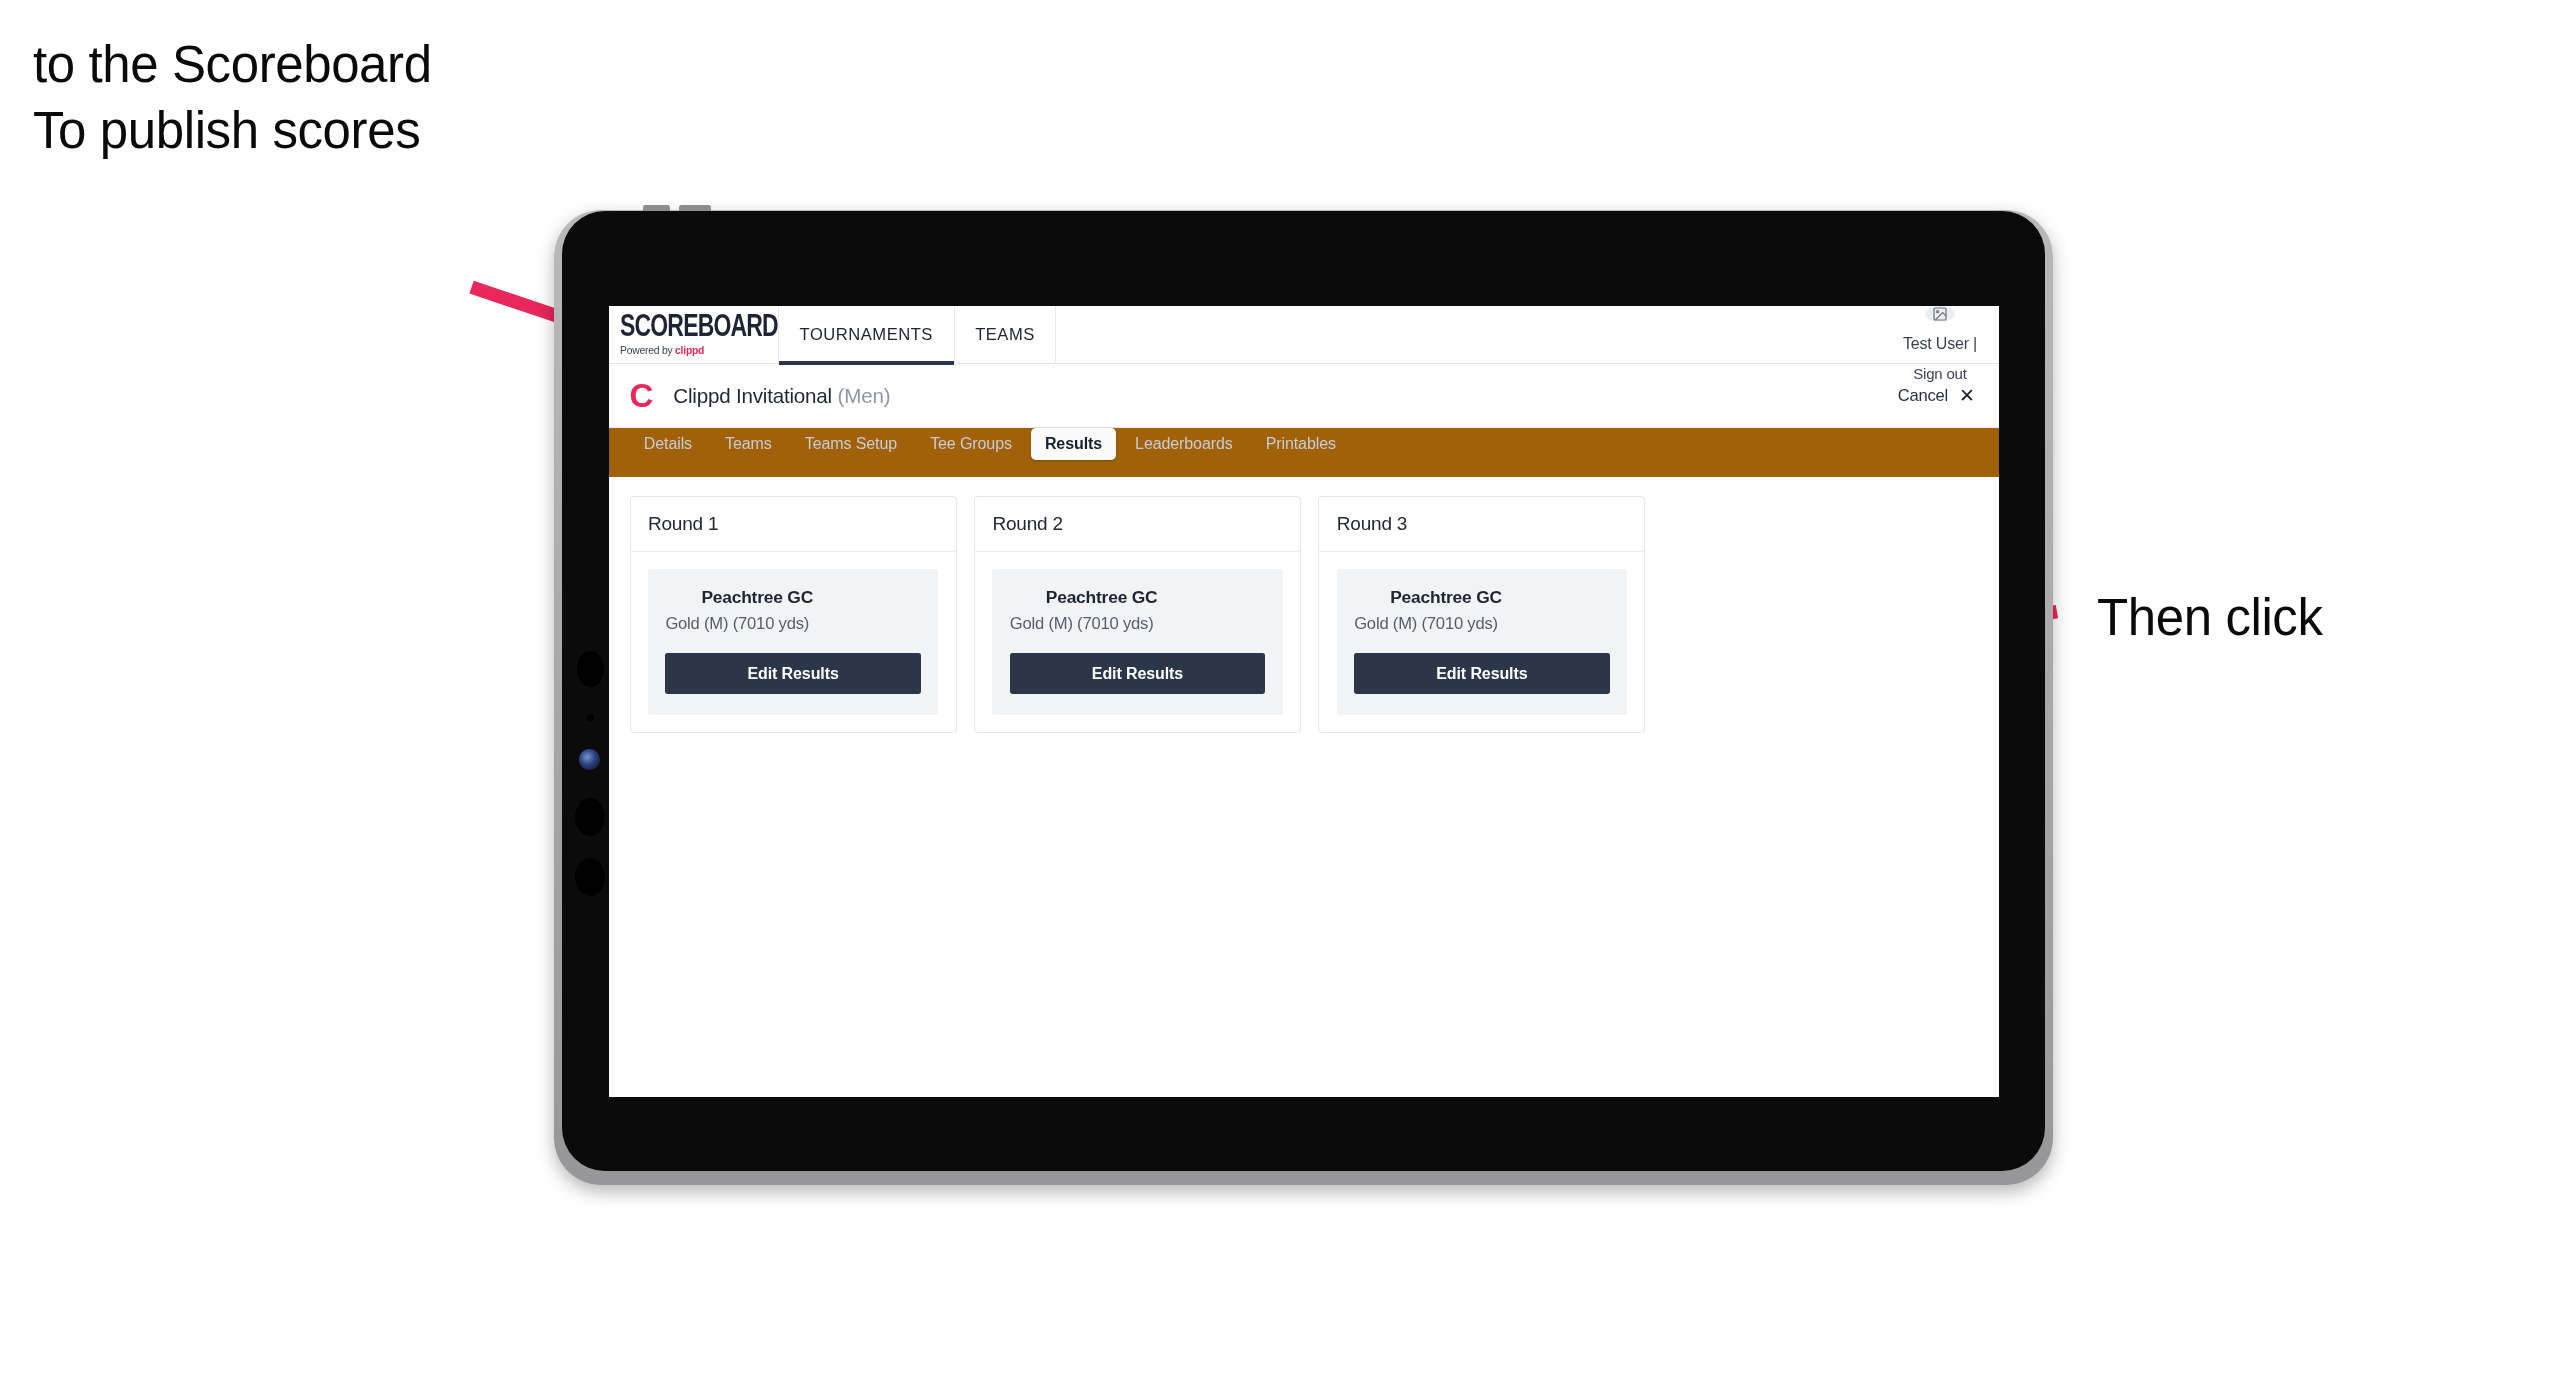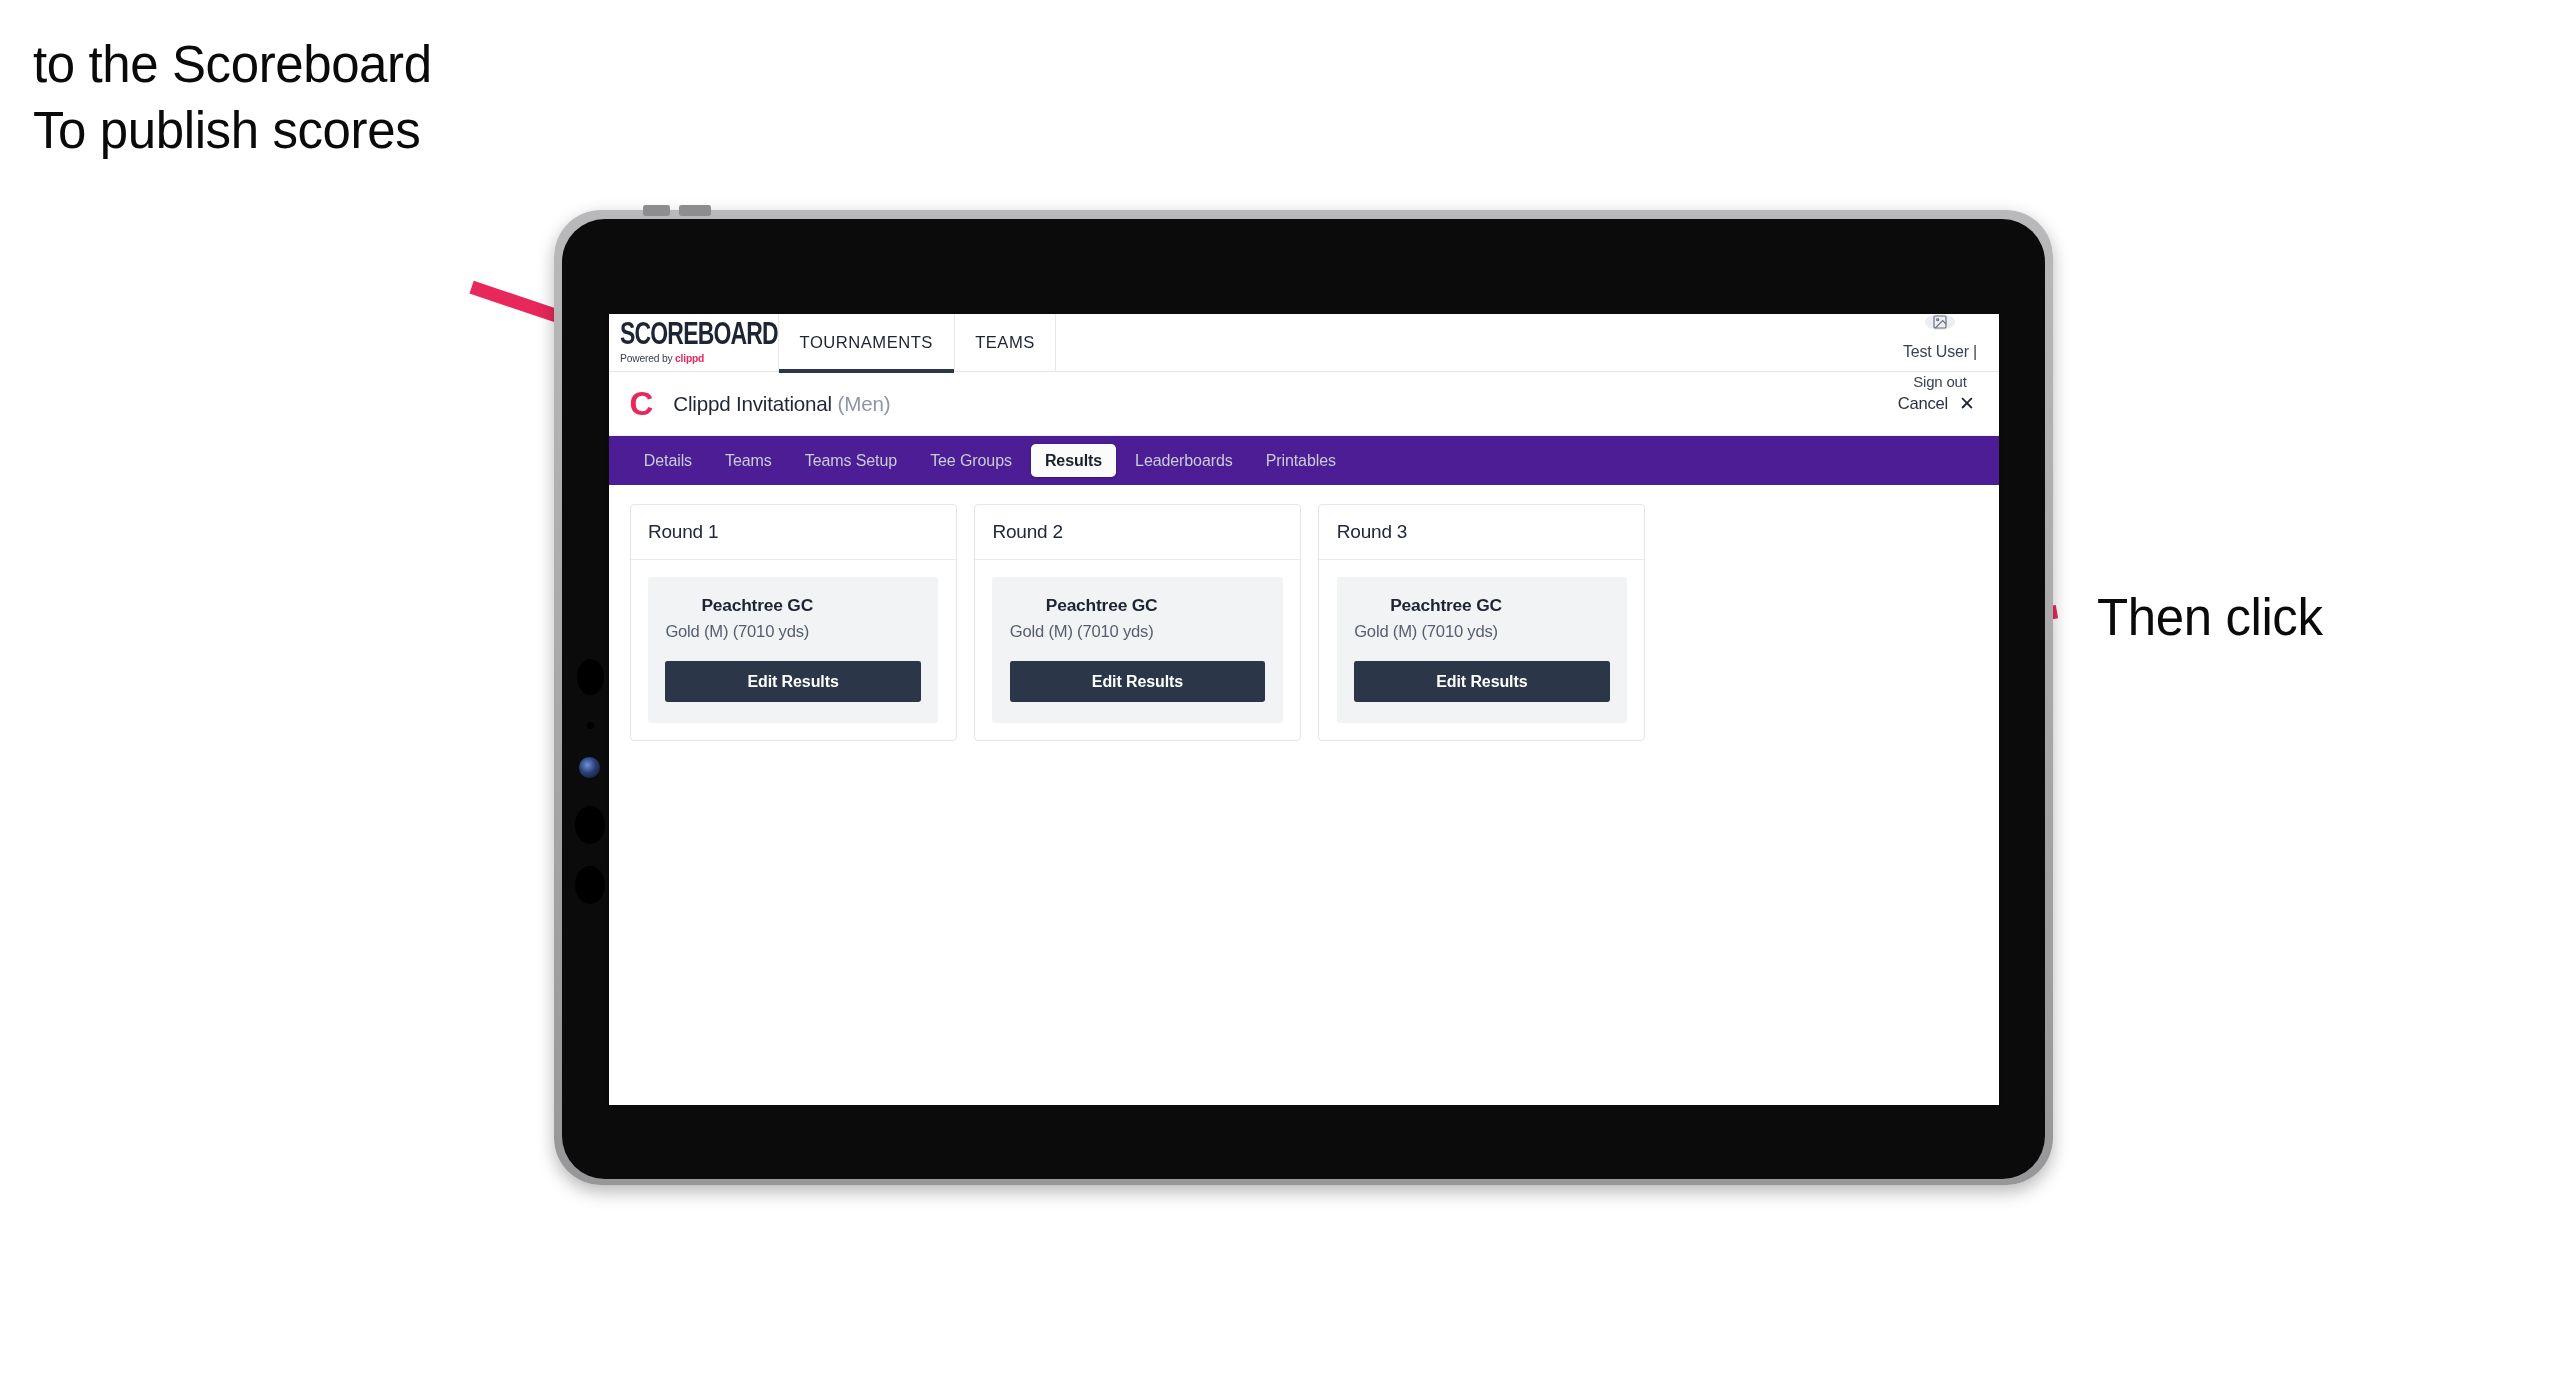--- a/index.html
+++ b/index.html
@@ -31,21 +31,21 @@
   #tablet{
     position:absolute;
     left:554px;top:210px;
     width:1499px;height:975px;
     background:linear-gradient(180deg,#b9b9bb 0%,#a8a8aa 50%,#97979a 100%);
     border-radius:47px;
     box-shadow:0 6.3px 17.4px rgba(0,0,0,.28);
   }
   #tablet-screen-black{
     position:absolute;
-    left:8px;top:9px;
+    left:8px;top:1px;
     width:1483px;height:960px;
     background:#0b0b0b;
     border-radius:43px;
   }
   .bezel-btn{
     position:absolute;background:#8d8d90;border-radius:2.4px;
   }
   #vol-up{left:89px;top:-4.7px;width:27px;height:11px;}
   #vol-down{left:125px;top:-4.7px;width:32px;height:11px;}
 
@@ -149,22 +149,22 @@
   }
   #tour-title .muted{color:#8e96a6;}
   #cancel-wrap{
     margin-left:auto;display:flex;align-items:center;gap:11px;cursor:pointer;
   }
   #cancel-label{font-size:16.6px;color:#2a3140;letter-spacing:-0.2px;}
   #cancel-x{font-size:19px;color:#1d2433;line-height:1;}
 
   
   #sub-nav{
-    height:49px;background:#4c1d95;
-    display:flex;align-items:center;
+    height:49px;background:#a16207;
+    display:flex;align-items:flex-start;
     padding-left:20.6px;gap:4.7px;
   }
   .sub-tab{
     font-size:16px;color:#c7ccd6;
     padding:7.1px 14.2px;border-radius:4.7px;
     cursor:pointer;letter-spacing:-0.1px;white-space:nowrap;
   }
   .sub-tab.active{
     background:#fbfbfc;color:#17202f;font-weight:700;
     box-shadow:0 0.8px 2.4px rgba(0,0,0,.25);

